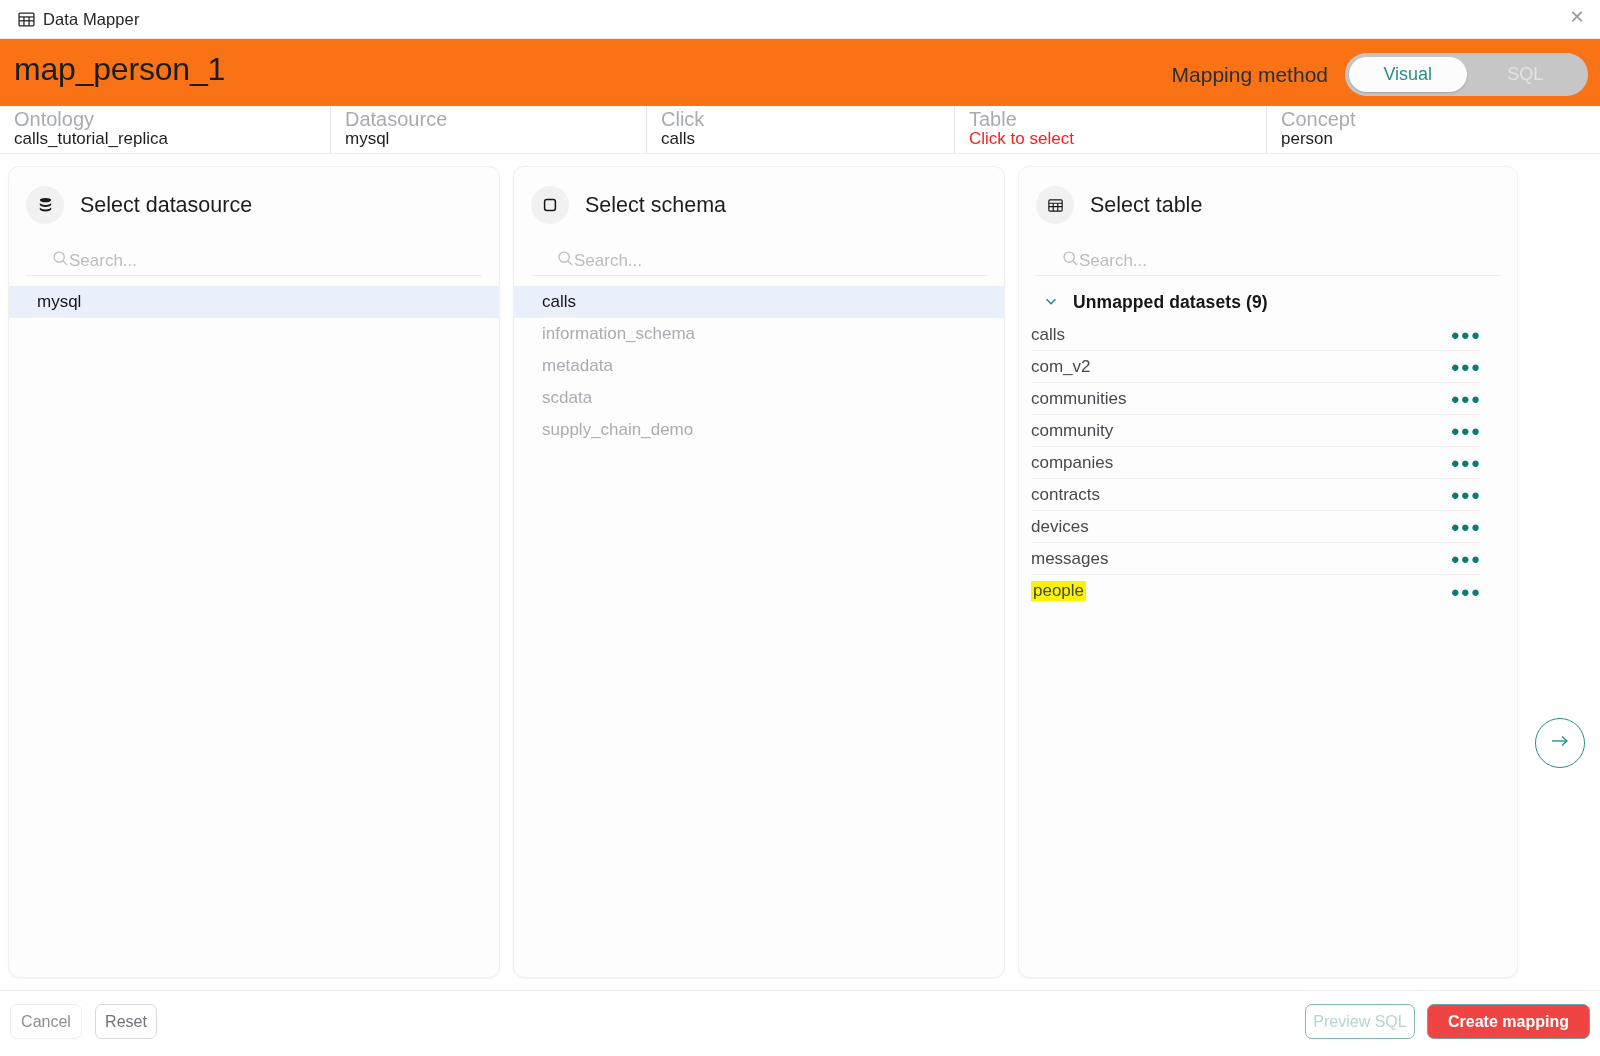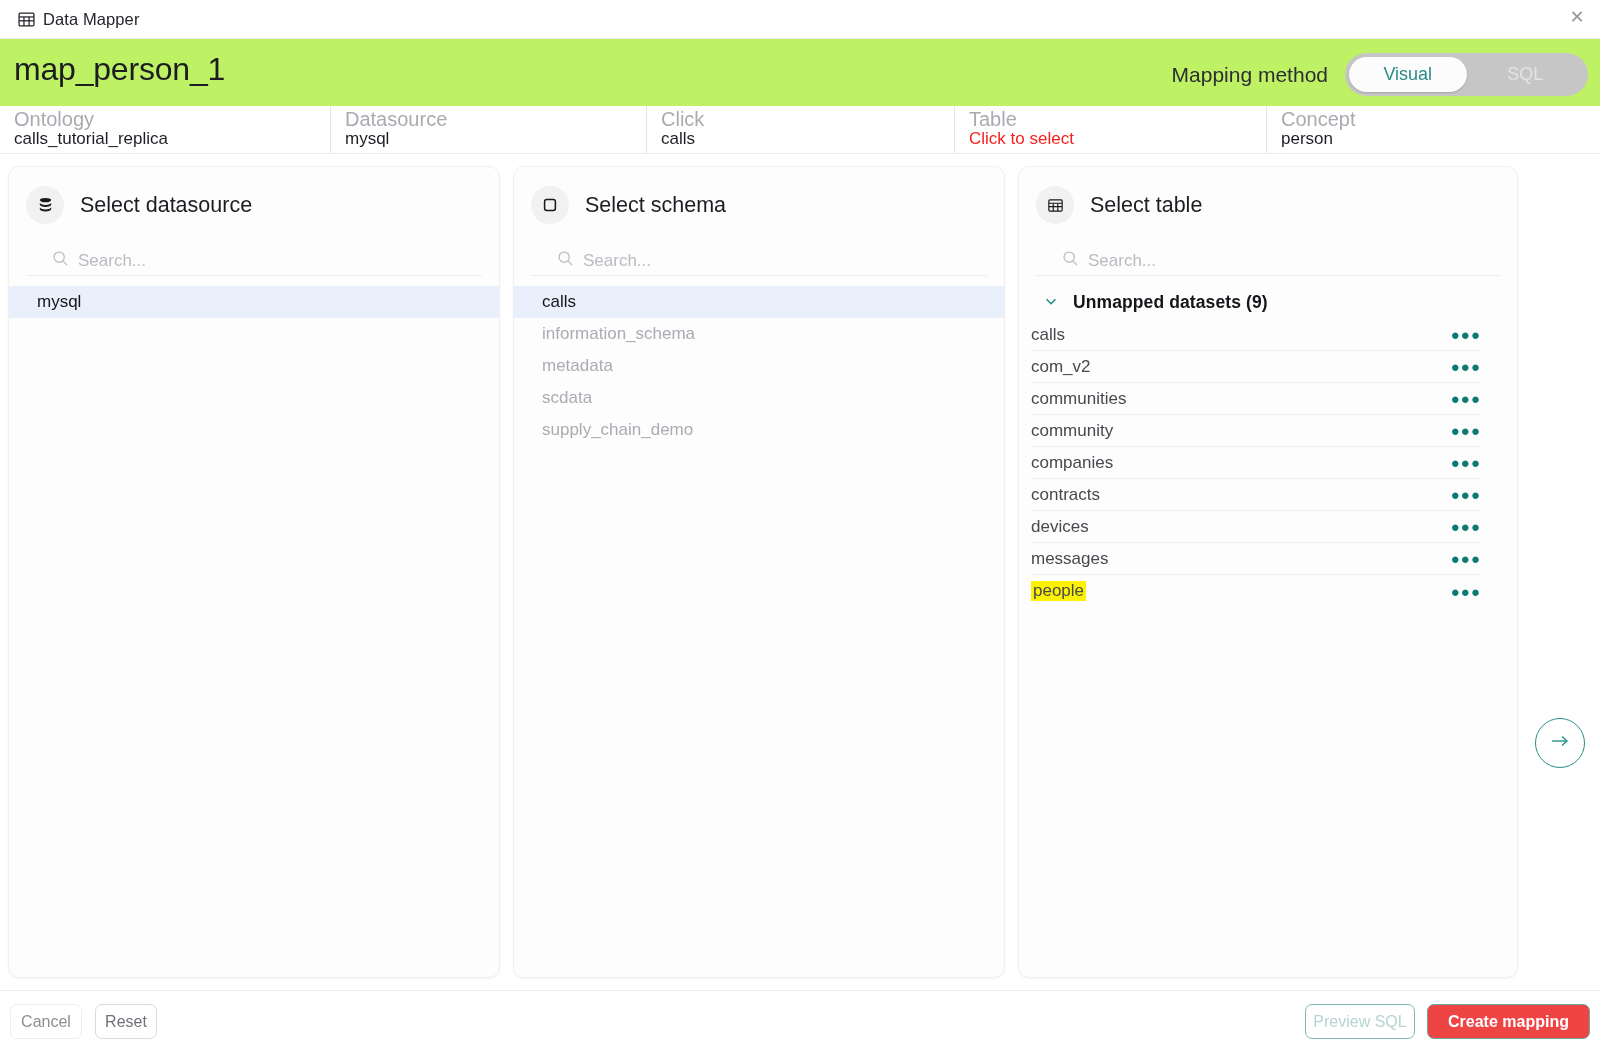--- a/index.html
+++ b/index.html
@@ -22,21 +22,21 @@
   .app-title { font-size: 16.5px; color: #23262b; letter-spacing: .1px; }
   .close-btn {
     position: absolute; right: 10px; top: 4px;
     width: 26px; height: 26px; display: flex; align-items: center; justify-content: center;
     color: #9a9a9a; font-size: 18px; line-height: 1; cursor: pointer;
   }
 
   
   .header {
     position: absolute; left: 0; top: 39px; width: 1600px; height: 67px;
-    background: #bef264;
+    background: #f97316;
   }
   .page-title {
     position: absolute; left: 14px; top: 12px;
     font-size: 32px; font-weight: 400; color: #1b1d21; letter-spacing: -.2px;
   }
   .mapping-method-wrap {
     position: absolute; right: 12px; top: 14px;
     display: flex; align-items: center; gap: 17px;
   }
   .mapping-method-label { font-size: 21px; color: #2b2e33; font-weight: 400; }
@@ -81,21 +81,21 @@
   .card-head { display: flex; align-items: center; gap: 16px; padding: 19px 0 0 17px; }
   .card-icon {
     width: 38px; height: 38px; border-radius: 50%; background: #f1f1f2;
     display: flex; align-items: center; justify-content: center; color: #17191d;
   }
   .card-title { font-size: 21.5px; color: #1b1d21; }
 
   .search-row {
     margin: 22px 17px 0 17px; padding: 0 0 0 26px;
     border-bottom: 1px solid #ededed;
-    display: flex; align-items: center; gap: 9px;
+    display: flex; align-items: center; 
     height: 30px;
   }
   .search-icon { color: #bdbfc3; display: block; }
   .search-input {
     border: none; outline: none; background: transparent;
     font-family: "Liberation Sans", sans-serif; font-size: 17px; color: #4a4d52;
     width: 300px; padding: 0;
   }
   .search-input::placeholder { color: #b9bcc0; }
 

